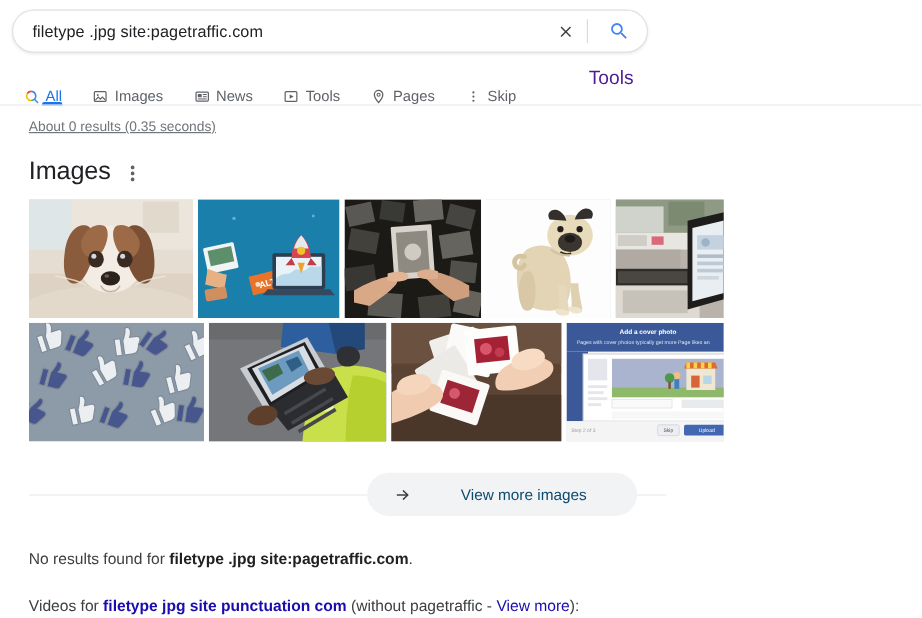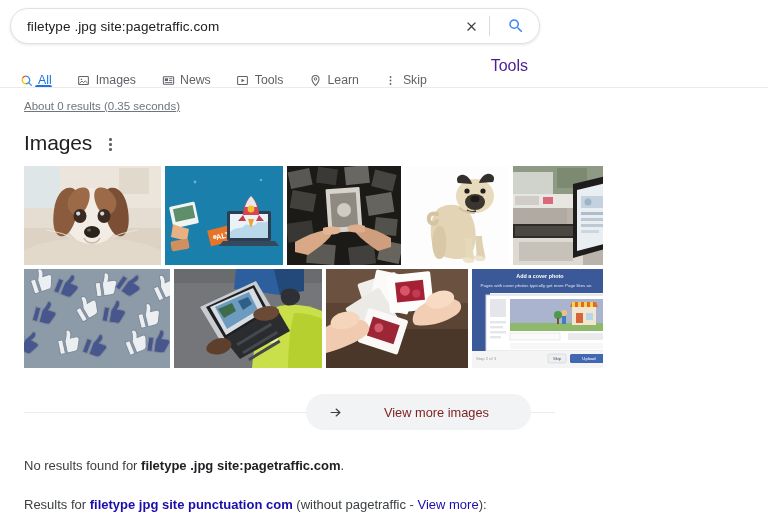--- a/index.html
+++ b/index.html
@@ -213,21 +213,21 @@
   .vm-line.right { max-width: 24px; }
   .viewmore-btn {
     display: flex;
     align-items: center;
     gap: 40px;
     background: #f1f3f4;
     border-radius: 20px;
     height: 36px;
     padding: 0 42px 0 22px;
     font-size: 12.8px;
-    color: #7f1d1d;
+    color: #0c4a6e;
     cursor: pointer;
     flex: 0 0 auto;
     white-space: nowrap;
   }
   .arrow-icon {
     display: inline-flex;
     align-items: center;
     justify-content: center;
     width: 16px;
     height: 16px;
@@ -324,21 +324,21 @@
     <span>Tools</span>
   </div>
 
   <div class="nav-item">
     <span class="nav-icon">
       <svg width="13" height="13" viewBox="0 0 24 24">
         <path d="M12 2.6c-3.6 0-6.5 2.9-6.5 6.5 0 4.9 6.5 12 6.5 12s6.5-7.1 6.5-12c0-3.6-2.9-6.5-6.5-6.5z" fill="none" stroke="#5f6368" stroke-width="1.9"></path>
         <circle cx="12" cy="9.1" r="2.3" fill="none" stroke="#5f6368" stroke-width="1.8"></circle>
       </svg>
     </span>
-    <span>Learn</span>
+    <span>Pages</span>
   </div>
 
   <div class="nav-item">
     <span class="nav-icon">
       <svg width="13" height="13" viewBox="0 0 24 24">
         <circle cx="12" cy="5.6" r="1.7" fill="#5f6368"></circle>
         <circle cx="12" cy="12" r="1.7" fill="#5f6368"></circle>
         <circle cx="12" cy="18.4" r="1.7" fill="#5f6368"></circle>
       </svg>
     </span>
@@ -695,14 +695,14 @@
     <span>View more images</span>
   </div>
   <div class="vm-line right"></div>
 </div>
 
 <div class="noresults">
   <span>No results found for </span><b>filetype .jpg site:pagetraffic.com</b><span>.</span>
 </div>
 
 <div class="spellsuggest">
-  <span>Results for </span><span class="q">filetype jpg site punctuation com</span><span> (without pagetraffic - </span><span class="learn">View more</span><span>):</span>
+  <span>Videos for </span><span class="q">filetype jpg site punctuation com</span><span> (without pagetraffic - </span><span class="learn">View more</span><span>):</span>
 </div>
 
 </body></html>

